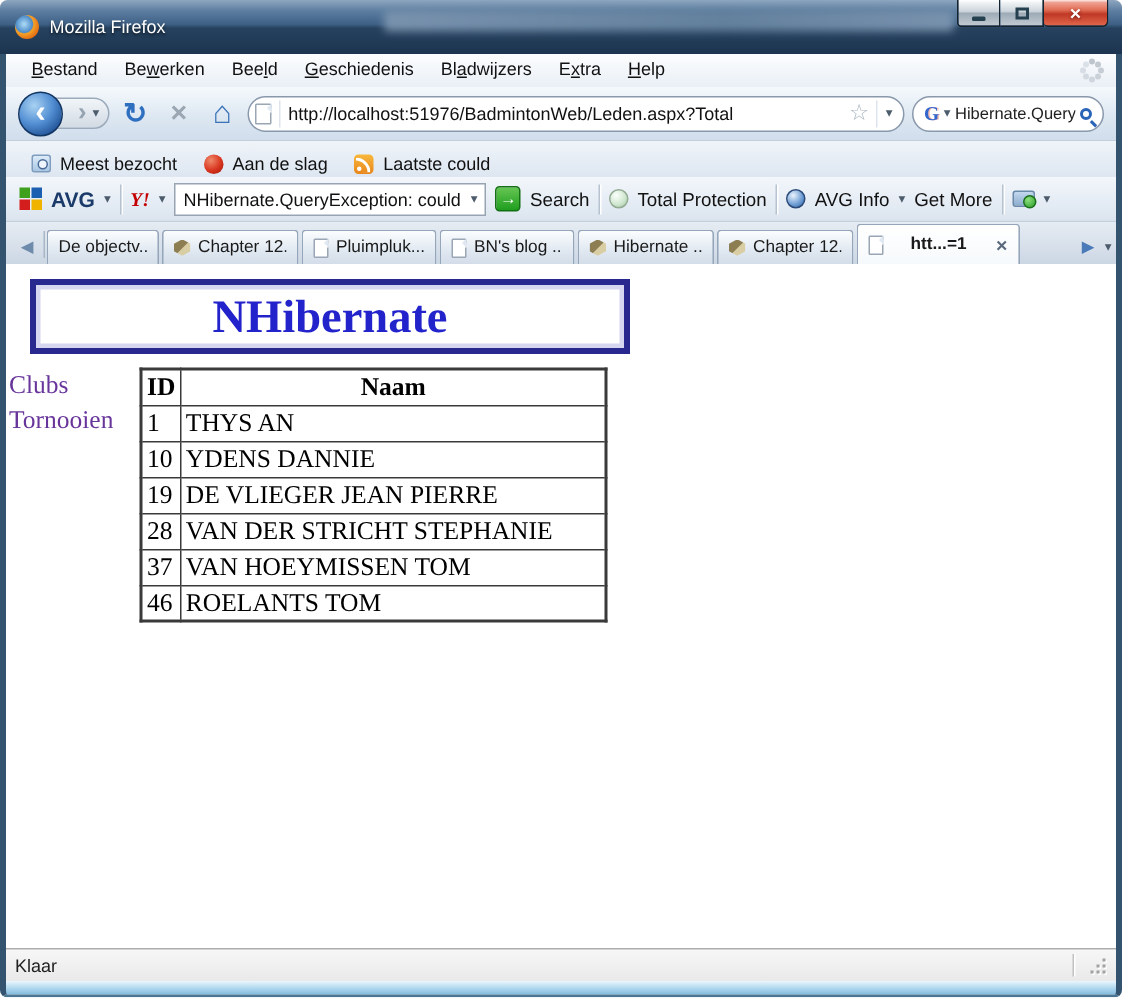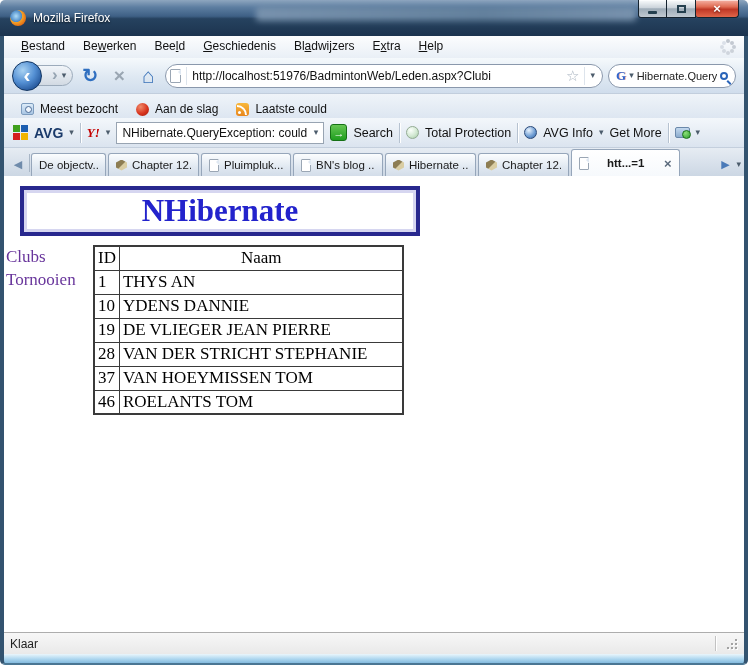--- a/index.html
+++ b/index.html
@@ -124,21 +124,21 @@
   
   .content { flex:1; background:#fff; overflow:hidden; font-family:"Liberation Serif",serif; }
   .site-title-box { margin:10px 0 0 16px; width:400px; height:50px; border:4px solid #28288e;
     box-shadow:inset 0 0 0 3px #d6d6f0; display:flex; align-items:center; justify-content:center; }
   .site-title { font-size:31px; font-weight:bold; color:#2323cc; }
   .content-row { display:flex; margin-top:9px; padding-left:2px; align-items:flex-start; }
   .page-nav { width:85px; flex:none; }
   .page-link { display:block; font-size:17px; color:#68359b; line-height:23px; cursor:pointer; text-decoration:none; }
   .members { border-collapse:collapse; border:2px solid #3a3a3a; font-size:17px; color:#000; margin-left:2px; }
   .members th, .members td { border:1px solid #3a3a3a; padding:1px 3px; height:24px; white-space:nowrap; }
-  .members th { font-weight:normal;margin-left:16px; }
+  .members th { font-weight:bold;margin-left:16px; }
   .members th.id-col { text-align:left; width:24px; }
   .members th.name-col { text-align:center; width:284px; }
   .members td { text-align:left; }
 
   
   .statusbar { height:22px; background:linear-gradient(#f7f7f7,#e9e9e9); border-top:1px solid #adadad;
     display:flex; align-items:center; padding:0 6px; font-size:12px; color:#222; }
   .status-right { margin-left:auto; display:flex; align-items:center; gap:10px; }
   .status-sep { width:1px; height:15px; background:#c2c2c2; box-shadow:1px 0 0 #fff; }
   .grip { width:12px; height:12px; position:relative; }
@@ -195,21 +195,21 @@
         </div>
       <div class="tool-glyph">
           <span class="glyph-stop">×</span>
         </div>
       <div class="tool-glyph">
           <span class="glyph-home">⌂</span>
         </div>
       <div class="urlbar">
         <div class="page-ico"></div>
         <div class="url-sep"></div>
-        <span class="url-text">http://localhost:51976/BadmintonWeb/Leden.aspx?Clubi</span>
+        <span class="url-text">http://localhost:51976/BadmintonWeb/Leden.aspx?Total</span>
         <span class="star">☆</span>
         <div class="url-sep"></div>
         <span class="dd">▾</span>
       </div>
       <div class="searchbox">
         <span class="g-logo">G</span>
         <span class="dd">▾</span>
         <span class="search-text">Hibernate.QueryE</span>
         <div class="mag"></div>
       </div>

